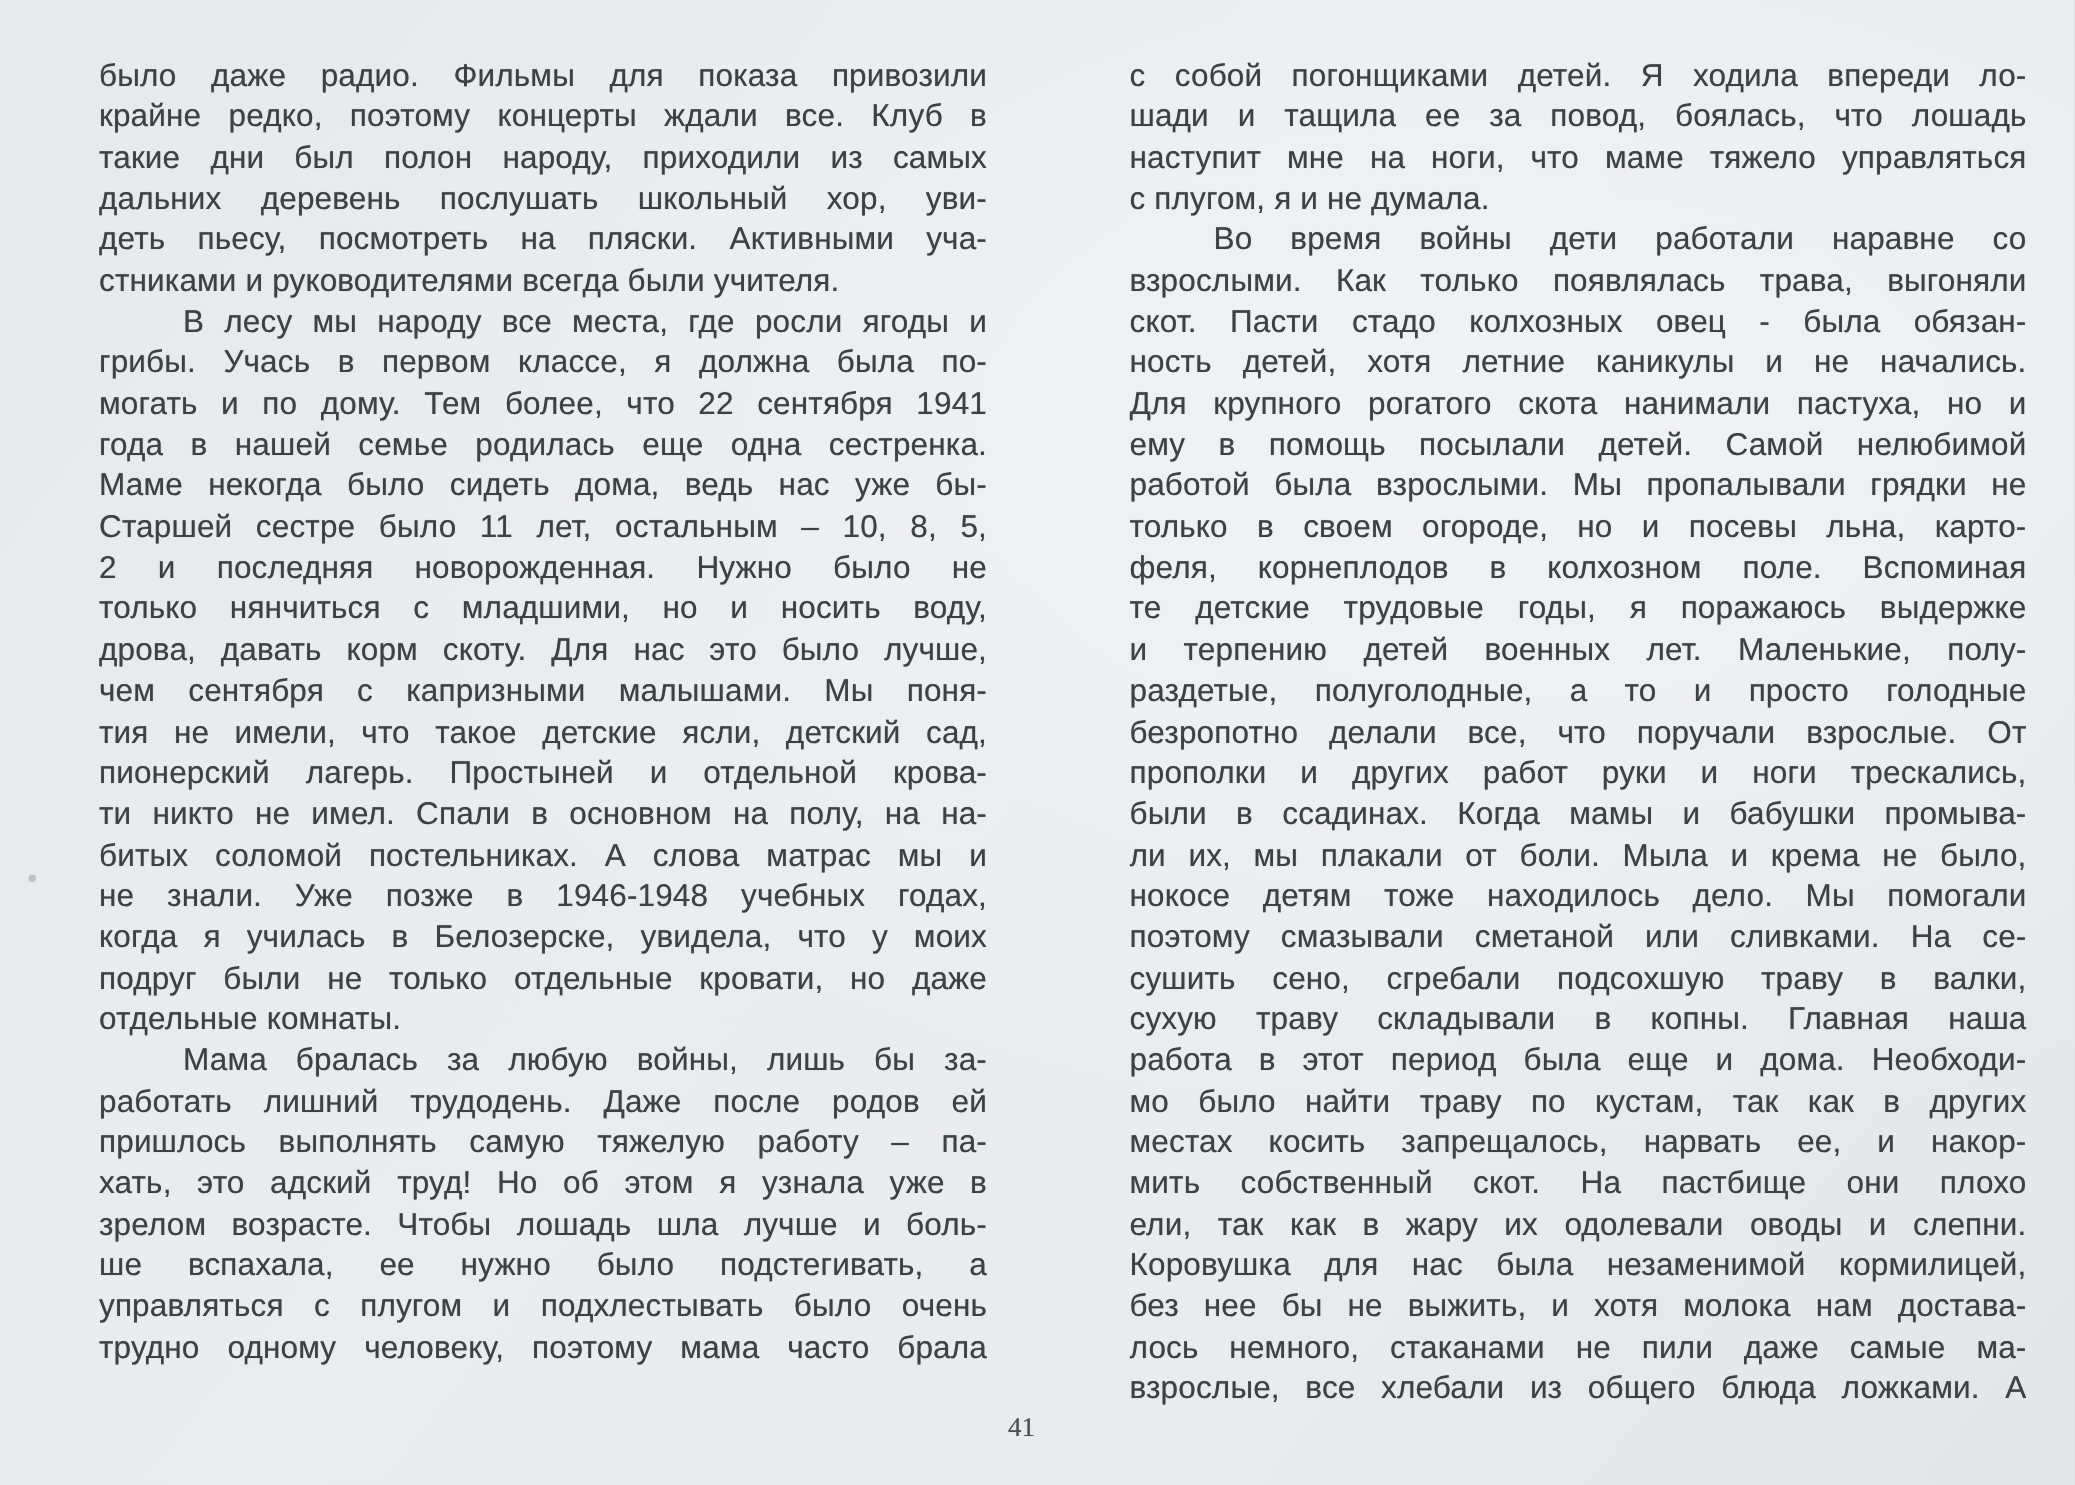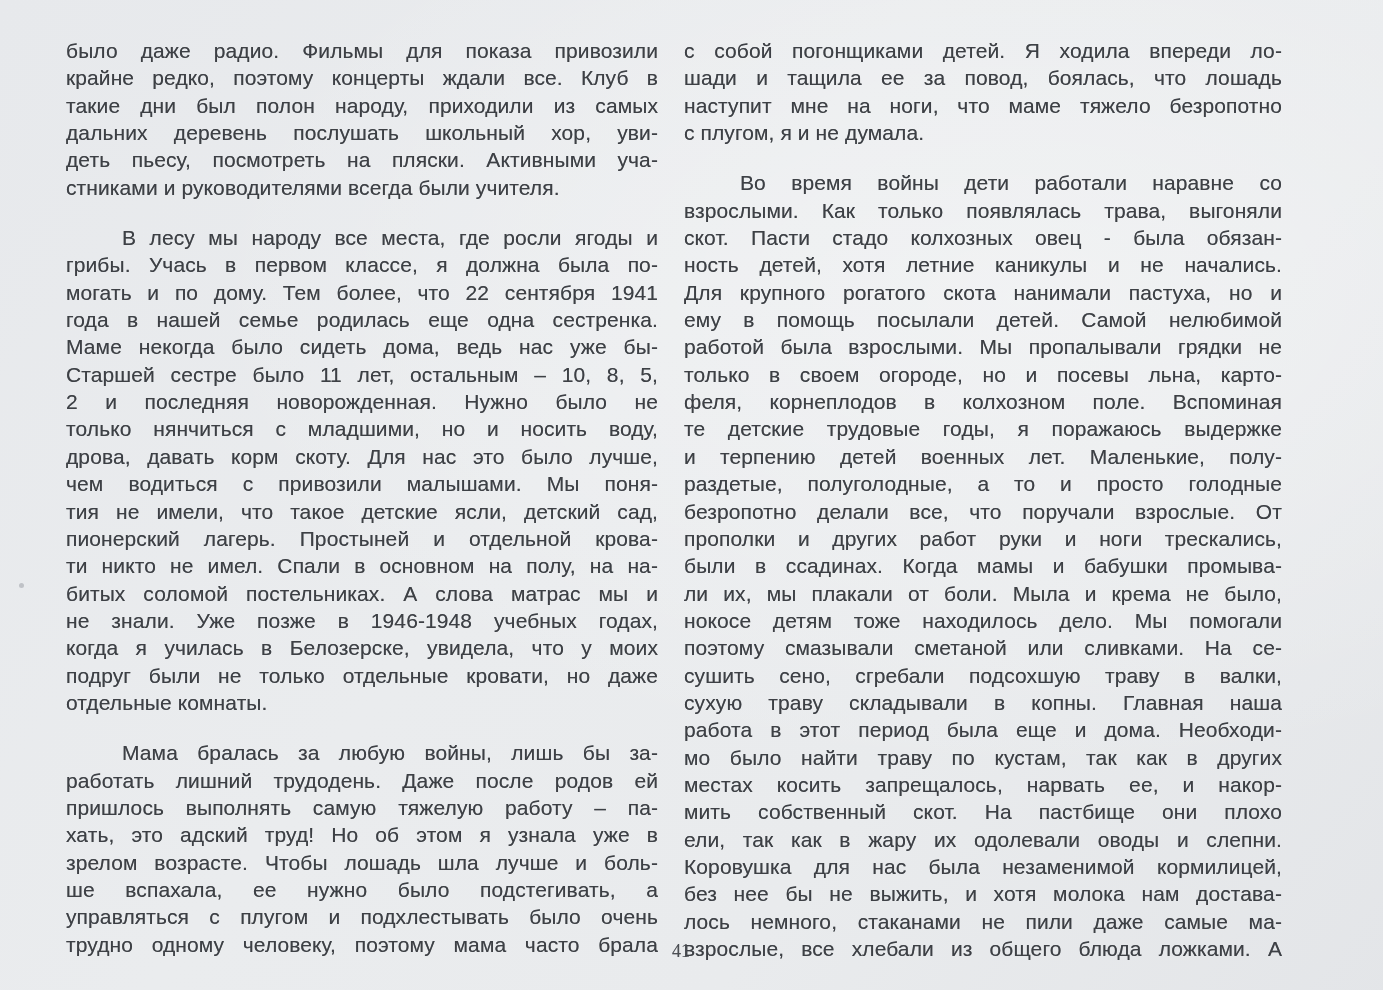--- a/index.html
+++ b/index.html
@@ -17,33 +17,33 @@
       linear-gradient(128deg, #e7e9ec 0%, #eaecee 42%, #e9ebed 68%, #e3e5e8 100%);
     font-family: "Liberation Sans", sans-serif;
     color: #3d4045;
     padding-left: 36px;
   }
   .column {
     position: absolute;
     top: 37px;
   }
   .column.left  { left: 66px;  width: 592px; }
-  .column.right { left: 684px; width: 598px; }
+  .column.right { left: 753px; width: 598px; }
   .line {
     font-size: 21px;
     line-height: 27.35px;
     height: 27.35px;
     text-align: justify;
     text-align-last: justify;
     letter-spacing: 0.1px;
     text-shadow: 0 0 0.5px rgba(61,64,69,0.55);
     white-space: normal;
     overflow: hidden;
   }
-  .line.indent { text-indent: 56px; margin-top: 23px; }
+  .line.indent { text-indent: 56px; }
   .line.end { text-align-last: left; }
   .page-number {
     position: absolute;
     left: 640px;
     top: 941px;
     width: 50px;
     text-align: right;
     font-family: "Liberation Serif", serif;
     font-size: 18px;
     color: #4b4e53;
@@ -75,21 +75,21 @@
       <div class="line end">стниками и руководителями всегда были учителя.</div>
       <div class="line indent">В лесу мы народу все места, где росли ягоды и</div>
       <div class="line">грибы. Учась в первом классе, я должна была по-</div>
       <div class="line">могать и по дому. Тем более, что 22 сентября 1941</div>
       <div class="line">года в нашей семье родилась еще одна сестренка.</div>
       <div class="line">Маме некогда было сидеть дома, ведь нас уже бы-</div>
       <div class="line">Старшей сестре было 11 лет, остальным – 10, 8, 5,</div>
       <div class="line">2 и последняя новорожденная. Нужно было не</div>
       <div class="line">только нянчиться с младшими, но и носить воду,</div>
       <div class="line">дрова, давать корм скоту. Для нас это было лучше,</div>
-      <div class="line">чем водиться с привозили малышами. Мы поня-</div>
+      <div class="line">чем сентября с капризными малышами. Мы поня-</div>
       <div class="line">тия не имели, что такое детские ясли, детский сад,</div>
       <div class="line">пионерский лагерь. Простыней и отдельной крова-</div>
       <div class="line">ти никто не имел. Спали в основном на полу, на на-</div>
       <div class="line">битых соломой постельниках. А слова матрас мы и</div>
       <div class="line">не знали. Уже позже в 1946-1948 учебных годах,</div>
       <div class="line">когда я училась в Белозерске, увидела, что у моих</div>
       <div class="line">подруг были не только отдельные кровати, но даже</div>
       <div class="line end">отдельные комнаты.</div>
       <div class="line indent">Мама бралась за любую войны, лишь бы за-</div>
       <div class="line">работать лишний трудодень. Даже после родов ей</div>
@@ -97,21 +97,21 @@
       <div class="line">хать, это адский труд! Но об этом я узнала уже в</div>
       <div class="line">зрелом возрасте. Чтобы лошадь шла лучше и боль-</div>
       <div class="line">ше вспахала, ее нужно было подстегивать, а</div>
       <div class="line">управляться с плугом и подхлестывать было очень</div>
       <div class="line">трудно одному человеку, поэтому мама часто брала</div>
     </div>
 
   <div class="column right">
       <div class="line">с собой погонщиками детей. Я ходила впереди ло-</div>
       <div class="line">шади и тащила ее за повод, боялась, что лошадь</div>
-      <div class="line">наступит мне на ноги, что маме тяжело безропотно</div>
+      <div class="line">наступит мне на ноги, что маме тяжело управляться</div>
       <div class="line end">с плугом, я и не думала.</div>
       <div class="line indent">Во время войны дети работали наравне со</div>
       <div class="line">взрослыми. Как только появлялась трава, выгоняли</div>
       <div class="line">скот. Пасти стадо колхозных овец - была обязан-</div>
       <div class="line">ность детей, хотя летние каникулы и не начались.</div>
       <div class="line">Для крупного рогатого скота нанимали пастуха, но и</div>
       <div class="line">ему в помощь посылали детей. Самой нелюбимой</div>
       <div class="line">работой была взрослыми. Мы пропалывали грядки не</div>
       <div class="line">только в своем огороде, но и посевы льна, карто-</div>
       <div class="line">феля, корнеплодов в колхозном поле. Вспоминая</div>

